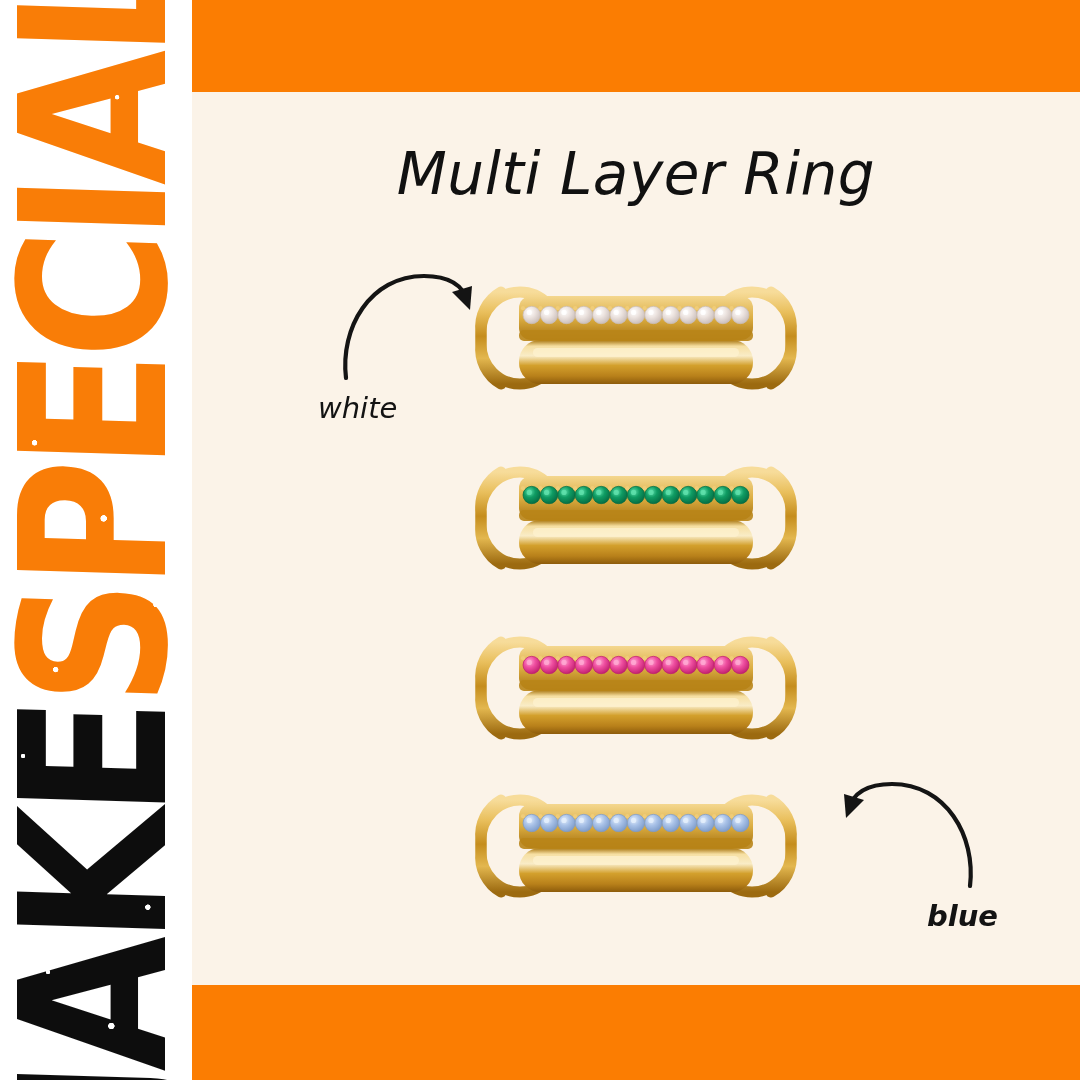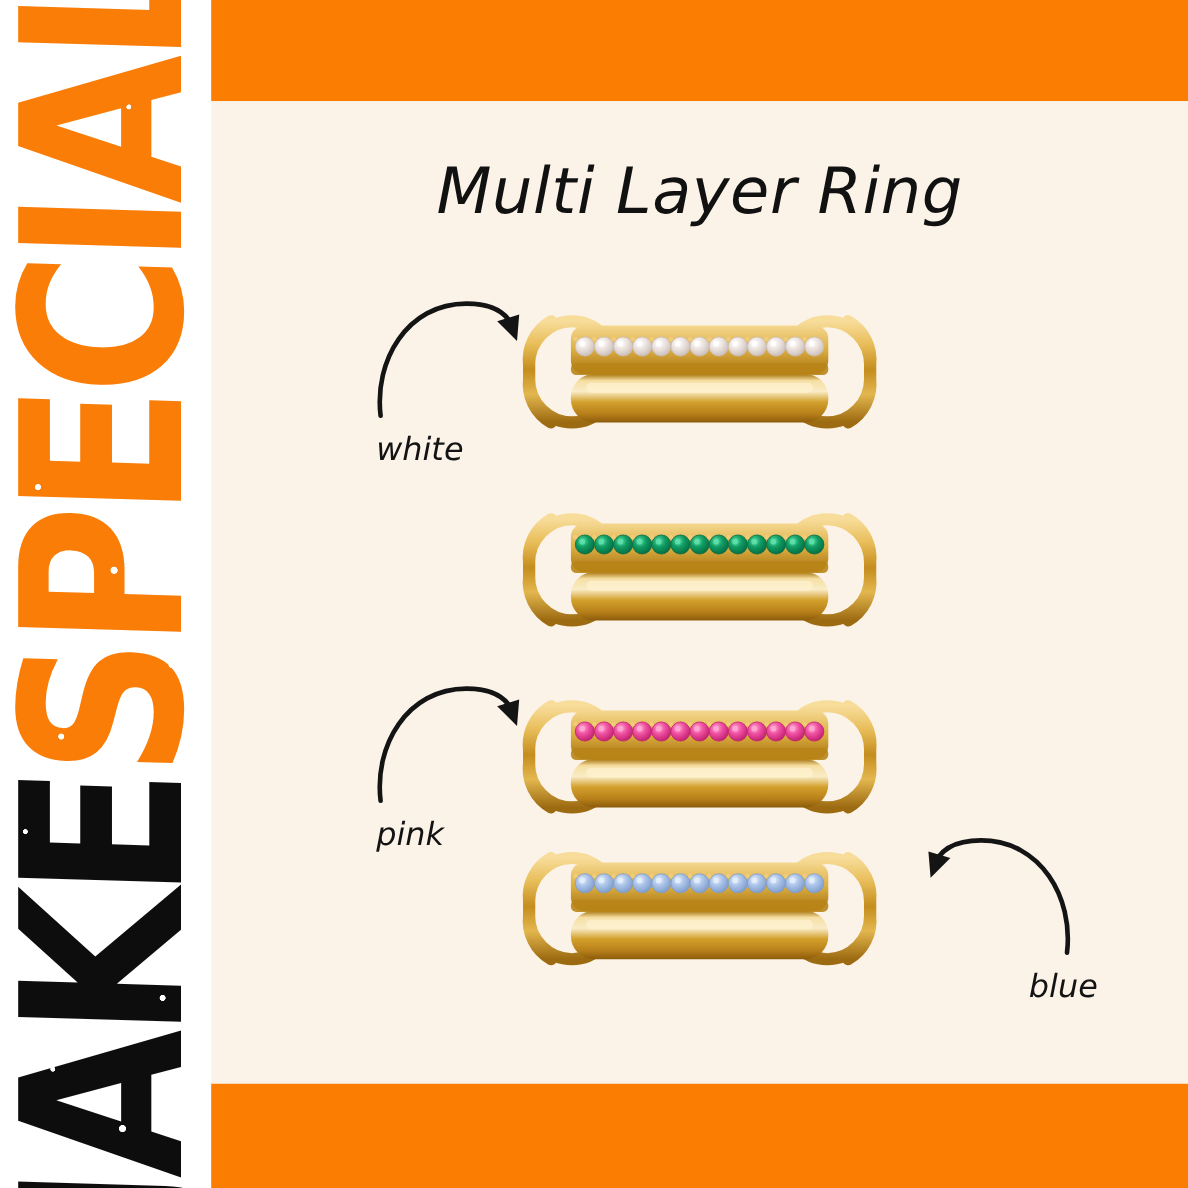--- a/index.html
+++ b/index.html
@@ -118,21 +118,21 @@
   
   .ring-row {
     position: absolute;
     left: 0;
     right: 0;
     height: 185px;
   }
   .ring-row.r0 { top: 168px; }
   .ring-row.r1 { top: 348px; }
   .ring-row.r2 { top: 518px; }
-  .ring-row.r3 { top: 656px; }
+  .ring-row.r3 { top: 676px; font-weight: bold; }
 
   
   .ring {
     position: absolute;
     left: 50%;
     transform: translateX(-50%);
     top: 8px;
     width: 330px;
     height: 140px;
   }
@@ -157,21 +157,21 @@
   }
   .callout-label {
     position: absolute;
     bottom: 6px;
     font-family: "DejaVu Sans", sans-serif;
     font-style: italic;
     font-size: 29px;
     color: #131313;
     white-space: nowrap;
   }
-  .callout.left  .callout-label { left: 6px; margin-left: 24px; }
+  .callout.left  .callout-label { left: 6px; }
   .callout.right .callout-label { right: 6px; }
 </style>
 </head>
 <body>
 
 <div id="poster">
 
   <div class="brand-sidebar">
     <div class="brand-rotor">
       <span class="brand-word jake">JAKE</span>
@@ -435,29 +435,20 @@
                 <circle cx="249.5" cy="44.4" r="2.61" fill="#ffa8d2" opacity="0.85"></circle>
                 <circle cx="243.2" cy="40.2" r="2.1" fill="#f0cc78"></circle>
                 <circle cx="269.3" cy="47" r="8.69" fill="url(#st2)" stroke="#bf1e6e" stroke-width="0.7"></circle>
                 <circle cx="266.9" cy="44.4" r="2.61" fill="#ffa8d2" opacity="0.85"></circle>
                 <circle cx="260.6" cy="40.2" r="2.1" fill="#f0cc78"></circle>
               </g>
               <path d="M30 24 a40 40 0 0 0 -20 40 v12 a40 40 0 0 0 20 40" fill="none" stroke="url(#gold2)" stroke-width="11" stroke-linecap="round"></path>
               <path d="M300 24 a40 40 0 0 1 20 40 v12 a40 40 0 0 1 -20 40" fill="none" stroke="url(#gold2)" stroke-width="11" stroke-linecap="round"></path>
             </svg>
           </div>
-          <div class="callout left">
-            <svg class="callout-arrow" viewBox="0 0 210 130" xmlns="http://www.w3.org/2000/svg">
-              <g>
-                <path d="M34 122 C 28 72, 58 20, 112 20 C 140 20, 152 32, 156 46" fill="none" stroke="#141414" stroke-width="4.2" stroke-linecap="round"></path>
-                <path d="M140 36 L158 54 L160 30 Z" fill="#141414"></path>
-              </g>
-            </svg>
-            <div class="callout-label">pink</div>
-          </div>
         </div>
         <div class="ring-row r3">
           <div class="ring">
             <svg class="ring-svg" viewBox="0 0 330 140" xmlns="http://www.w3.org/2000/svg">
               <defs>
                 <linearGradient id="gold3" x1="0" y1="0" x2="0" y2="1">
                   <stop offset="0%" stop-color="#f7dc9a"></stop>
                   <stop offset="22%" stop-color="#e9bf5c"></stop>
                   <stop offset="48%" stop-color="#c58d1d"></stop>
                   <stop offset="72%" stop-color="#e3b74f"></stop>

